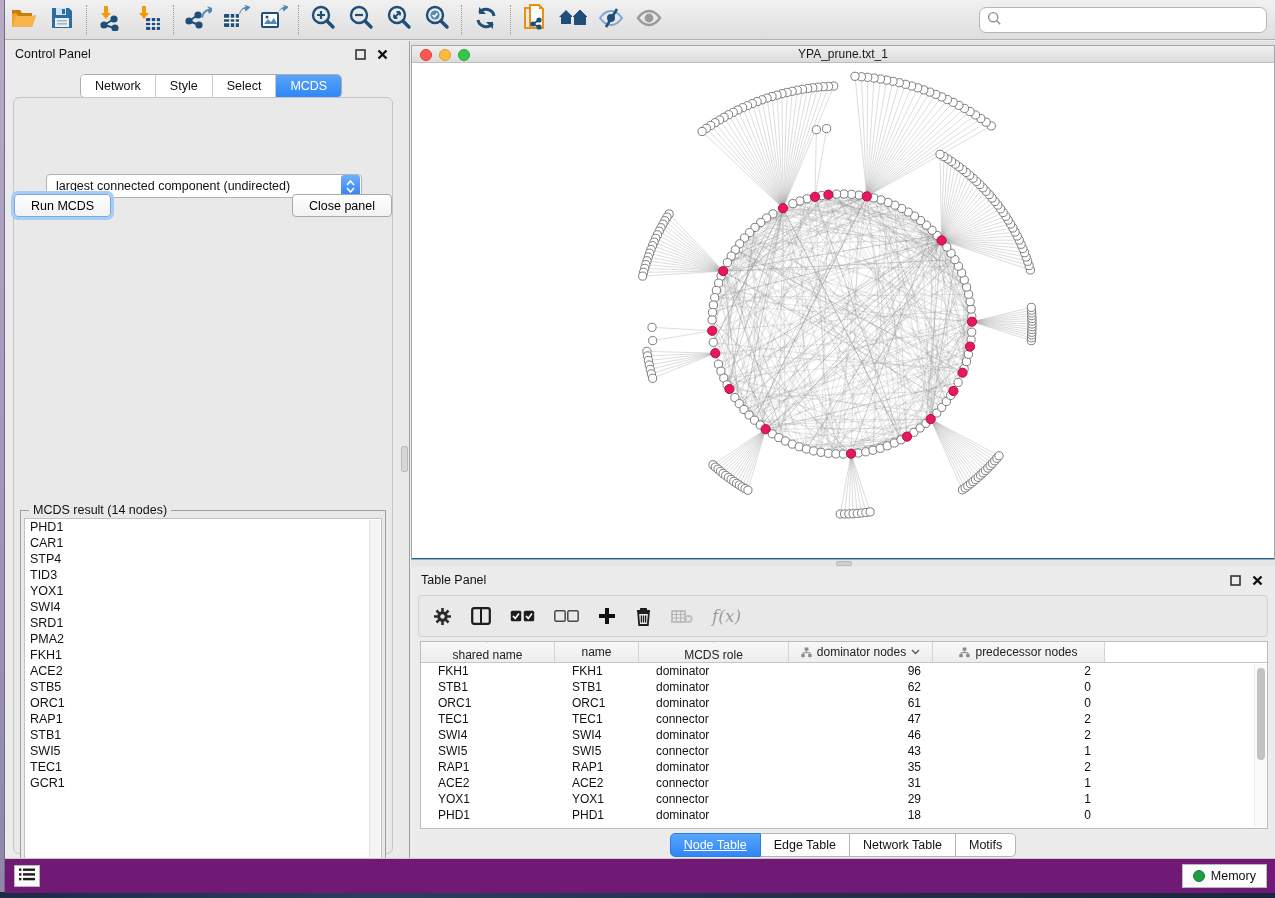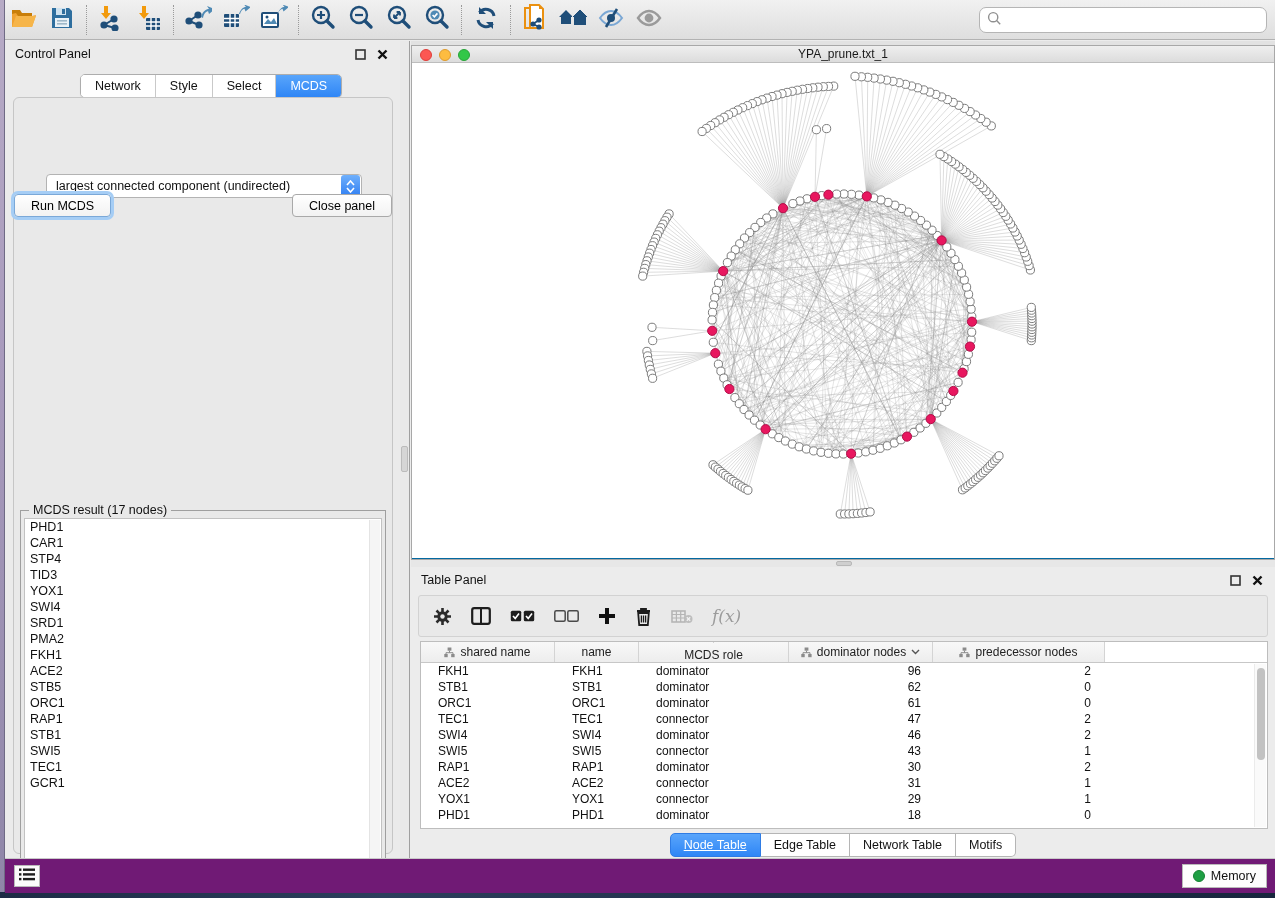--- a/index.html
+++ b/index.html
@@ -89,21 +89,21 @@
     border:1px solid #bdbdbd;overflow:hidden;}
   .tbl-header{display:flex;height:21px;border-bottom:1px solid #c7c7c7;background:#fff;}
   .th{display:flex;align-items:center;justify-content:center;gap:5px;
     background:linear-gradient(180deg,#f8f8f8,#ededed);border-right:1px solid #d4d4d4;
     font-size:12px;color:#222;flex:0 0 auto;}
   .tbl-body{position:relative;}
   .tr{display:flex;height:16px;align-items:center;font-size:12px;}
   .td{flex:0 0 auto;white-space:nowrap;overflow:hidden;}
   .td.l{padding-left:17px;}
   .td.num{text-align:right;}
-  .c0{width:134px;} .c1{width:84px;} .c2{width:150px;flex-direction:column;} .c3{width:144px;padding-right:12px;} .c4{width:172px;padding-right:14px;}
+  .c0{width:134px;flex-direction:column;} .c1{width:84px;} .c2{width:150px;flex-direction:column;} .c3{width:144px;padding-right:12px;} .c4{width:172px;padding-right:14px;}
   .tbl-scroll{position:absolute;top:22px;right:1px;width:12px;bottom:1px;background:#fafafa;
     border-left:1px solid #ebebeb;}
   .tbl-thumb{position:absolute;left:2px;top:4px;width:8px;height:92px;background:#c2c2c2;border-radius:4px;}
   .tbl-tabs{position:absolute;left:0;top:266px;width:100%;display:flex;justify-content:center;}
   .ttab{padding:4px 13px;font-size:12.5px;background:#fff;border:1px solid #b5b5b5;border-left:none;color:#111;}
   .ttab:first-child{border-left:1px solid #b5b5b5;border-radius:5px 0 0 5px;}
   .ttab:last-child{border-radius:0 5px 5px 0;}
   .ttab.active{background:linear-gradient(180deg,#59a5fb,#2f86f6);color:#fff;border-color:#2f7ce4;text-decoration:underline;}
 
   
@@ -330,21 +330,21 @@
                   <path d="M1 1l3.5 4L8 1" fill="none" stroke="#fff" stroke-width="1.6"></path>
                 </svg>
             </span>
           </div>
           <div class="btn-row">
             <button class="push-btn focused">Run MCDS</button>
             <button class="push-btn">Close panel</button>
           </div>
 
           <div class="result-group">
-            <span class="result-legend">MCDS result (17 nodes)</span>
+            <span class="result-legend">MCDS result (14 nodes)</span>
             <div class="result-list">
               <div class="result-item">PHD1</div>
               <div class="result-item">CAR1</div>
               <div class="result-item">STP4</div>
               <div class="result-item">TID3</div>
               <div class="result-item">YOX1</div>
               <div class="result-item">SWI4</div>
               <div class="result-item">SRD1</div>
               <div class="result-item">PMA2</div>
               <div class="result-item">FKH1</div>
@@ -826,21 +826,21 @@
                   <div class="td l c0">SWI5</div>
                   <div class="td l c1">SWI5</div>
                   <div class="td l c2">connector</div>
                   <div class="td num c3">43</div>
                   <div class="td num c4">1</div>
                 </div>
               <div class="tr">
                   <div class="td l c0">RAP1</div>
                   <div class="td l c1">RAP1</div>
                   <div class="td l c2">dominator</div>
-                  <div class="td num c3">30</div>
+                  <div class="td num c3">35</div>
                   <div class="td num c4">2</div>
                 </div>
               <div class="tr">
                   <div class="td l c0">ACE2</div>
                   <div class="td l c1">ACE2</div>
                   <div class="td l c2">connector</div>
                   <div class="td num c3">31</div>
                   <div class="td num c4">1</div>
                 </div>
               <div class="tr">

